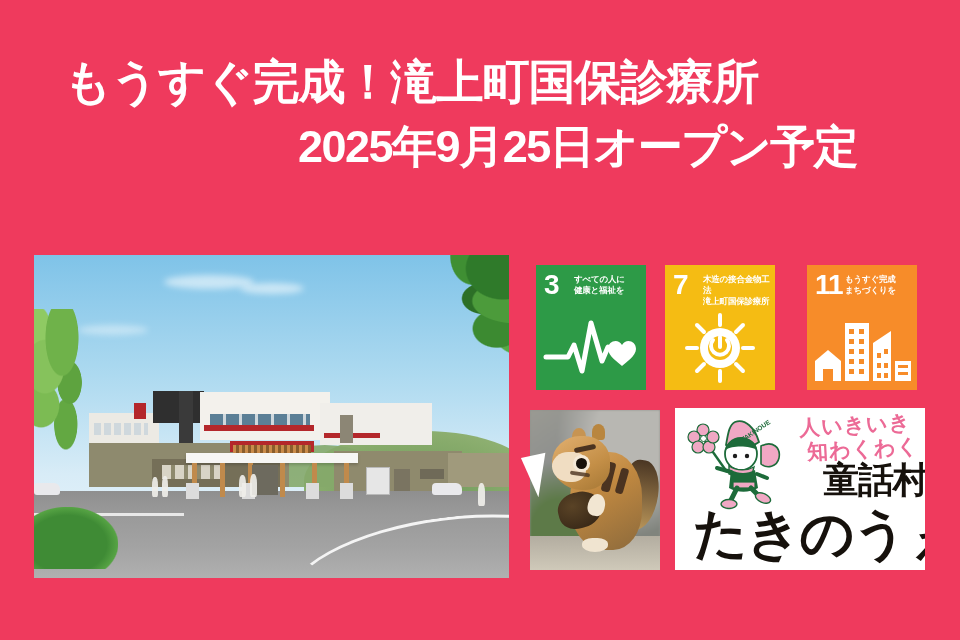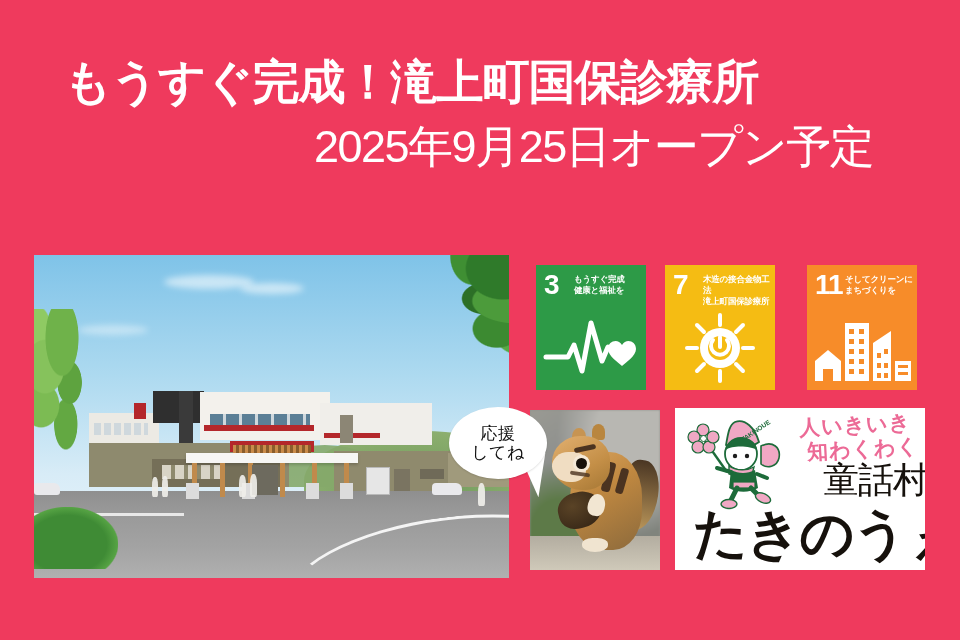--- a/index.html
+++ b/index.html
@@ -14,22 +14,22 @@
   }
 
   
   .head-line1{
     position:absolute;left:40px;top:58px;
     font-size:47px;font-weight:bold;color:#ffffff;
     letter-spacing:-1px;white-space:nowrap;line-height:1;margin-left:24px;
   }
   .head-line2{
     position:absolute;left:298px;top:124px;
-    font-size:45px;font-weight:normal;color:#ffffff;
-    letter-spacing:-1.5px;white-space:nowrap;line-height:1;margin-left:16px;
+    font-size:45px;font-weight:bold;color:#ffffff;
+    letter-spacing:-1.5px;white-space:nowrap;line-height:1;
   }
   .head-line3{
     position:absolute;left:38px;top:184px;
     font-size:33px;font-weight:bold;color:#eceff0;
     letter-spacing:-1.2px;white-space:nowrap;line-height:1;
   }
 
   
   #building{
     position:absolute;left:34px;top:255px;width:475px;height:323px;
@@ -238,21 +238,21 @@
     transform:rotate(-3deg);
   }
   .lg-t2{
     position:absolute;left:132px;top:30px;
     font-size:21px;font-weight:bold;color:#ec6a96;
     letter-spacing:1px;white-space:nowrap;line-height:1;
     transform:rotate(-3deg);
   }
   .lg-t3{
     position:absolute;left:148px;top:54px;
-    font-size:36px;font-weight:normal;color:#16110c;
+    font-size:36px;font-weight:bold;color:#16110c;
     letter-spacing:-1px;white-space:nowrap;line-height:1;
   }
   .lg-t4{
     position:absolute;left:18px;top:98px;
     font-size:54px;font-weight:bold;color:#16110c;
     letter-spacing:-2px;white-space:nowrap;line-height:1;
   }
   .mascot{position:absolute;left:12px;top:8px;width:100px;height:96px;}
 </style>
 </head>
@@ -319,21 +319,21 @@
     <div class="car" style="left:398px;top:228px;width:30px;height:12px;"></div>
 
     <div class="tree-right"></div>
     <div class="tree-left"></div>
     <div class="bush"></div>
   </div>
 
   <div class="sdg" id="sdg3">
     <div class="sdg-num">3</div>
     <div class="sdg-txt">
-      <div>もうすぐ完成</div>
+      <div>すべての人に</div>
       <div>健康と福祉を</div>
     </div>
     <svg class="sdg-art" viewBox="0 0 110 78">
       <polyline points="10,48 32,48 38,36 46,62 55,14 66,52 72,38" fill="none" stroke="#fff" stroke-width="5" stroke-linecap="round" stroke-linejoin="round"></polyline>
       <path d="M86 36c-4-7-14-4-14 4 0 7 10 13 14 17 4-4 14-10 14-17 0-8-10-11-14-4z" fill="#fff"></path>
     </svg>
   </div>
 
   <div class="sdg" id="sdg7">
     <div class="sdg-num">7</div>
@@ -355,21 +355,21 @@
       <circle cx="55" cy="39" r="20" fill="#fff"></circle>
       <circle cx="55" cy="39" r="12" fill="#f5bc13"></circle>
       <path d="M55 28v10" stroke="#fff" stroke-width="4" stroke-linecap="round"></path>
       <path d="M48 31a9 9 0 1 0 14 0" fill="none" stroke="#fff" stroke-width="4" stroke-linecap="round"></path>
     </svg>
   </div>
 
   <div class="sdg" id="sdg11">
     <div class="sdg-num">11</div>
     <div class="sdg-txt">
-      <div>そしてクリーンに</div>
+      <div>もうすぐ完成</div>
       <div>まちづくりを</div>
     </div>
     <svg class="sdg-art" viewBox="0 0 110 78">
       <path d="M8 72V52l13-11 13 11v20z" fill="#fff"></path>
       <rect x="16" y="60" width="10" height="12" fill="#f78c29"></rect>
       <rect x="38" y="14" width="24" height="58" fill="#fff"></rect>
       <g fill="#f78c29">
         <rect x="42" y="20" width="5" height="5"></rect>
           <rect x="52" y="20" width="5" height="5"></rect>
         <rect x="42" y="30" width="5" height="5"></rect>
@@ -411,26 +411,20 @@
     <div class="cm-face"></div>
     <div class="cm-stripe" style="left:44px;top:36px;width:22px;height:5px;transform:rotate(-12deg);"></div>
     <div class="cm-stripe" style="left:40px;top:62px;width:20px;height:4px;transform:rotate(8deg);opacity:.8;"></div>
     <div class="cm-eye"></div>
     <div class="cm-nut"></div>
     <div class="cm-paw"></div>
     <div class="cm-foot"></div>
   </div>
 
   <div id="bubble-tail"></div>
-  <div id="bubble">
-    <div class="btxt">
-      <div>応援</div>
-      <div>してね</div>
-    </div>
-  </div>
 
   <div id="logo">
     <svg class="mascot" viewBox="0 0 100 96">
 
       <g>
         <line x1="16" y1="22" x2="40" y2="56" stroke="#1d6b3a" stroke-width="2.4"></line>
         <g fill="#f0a8c4" stroke="#1d6b3a" stroke-width="1.2">
           <circle cx="16" cy="14" r="6"></circle>
             <circle cx="7" cy="21" r="6"></circle>
           <circle cx="11" cy="31" r="6"></circle>

